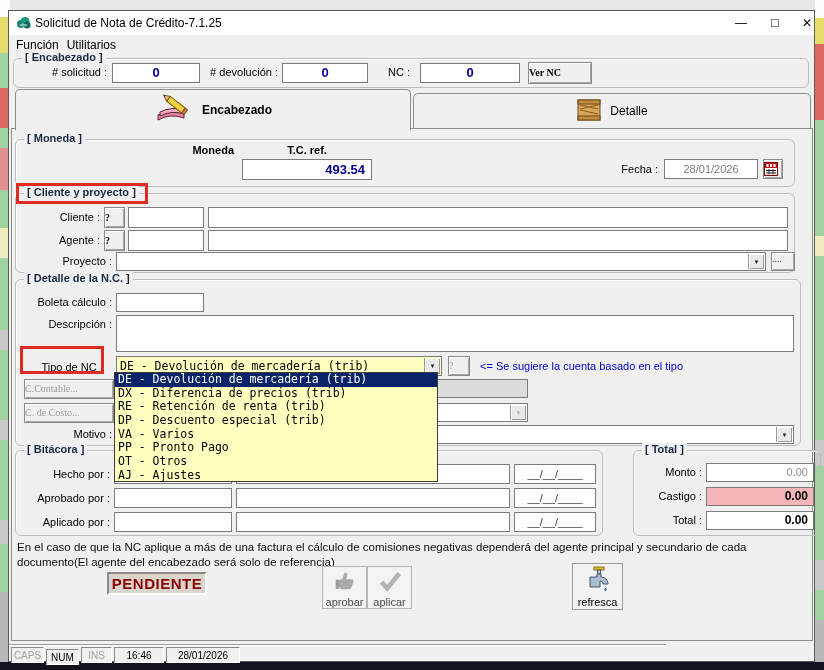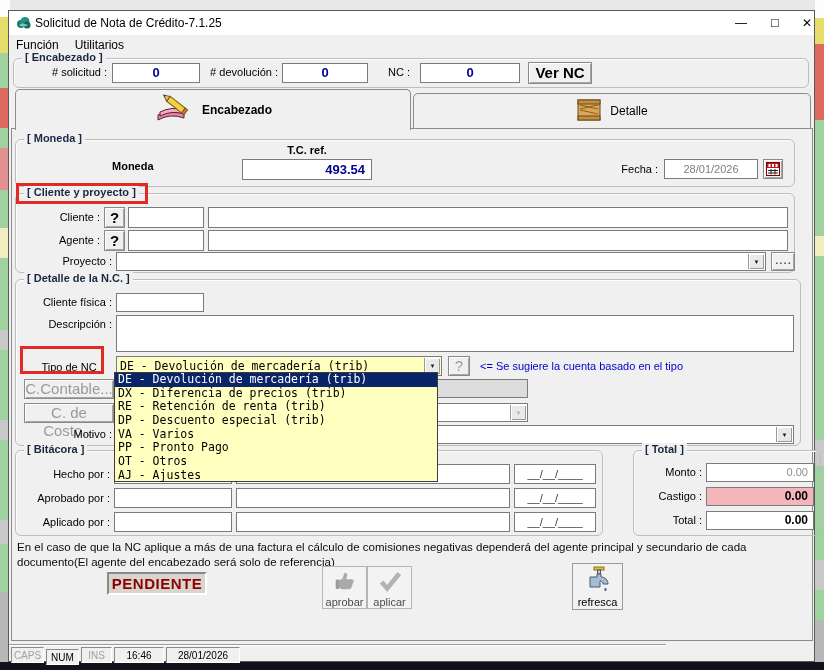--- a/index.html
+++ b/index.html
@@ -13,32 +13,32 @@
   .seg { position:absolute; width:100%; }
 
   
   #win { position:absolute; left:8px; top:10px; width:807px; height:652px;
          background:#f0f0f0; border:1px solid #5a5a5a; }
   #titlebar { position:absolute; left:0; top:0; width:100%; height:24px; background:#ffffff;
               display:flex; align-items:center; }
   #title-text { font-size:12px; margin-left:6px; color:#000; }
   .wbtn { position:absolute; top:0; width:28px; height:24px; text-align:center; line-height:24px;
           font-size:12px; color:#000; }
-  #menubar { position:absolute; left:0; top:24px; width:100%; height:20px; display:flex; gap:16px;
+  #menubar { position:absolute; left:0; top:24px; width:100%; height:20px; display:flex; gap:8px;
              padding-left:7px; align-items:center; font-size:12px; }
 
   .grp { position:absolute; border:1px solid #bdbdbd; border-radius:6px;
          box-shadow:1px 1px 0 #fdfdfd inset; }
   .glbl { position:absolute; top:-8px; left:8px; background:#f0f0f0; padding:0 3px;
           font-weight:bold; font-size:11px; color:#1a2742; white-space:nowrap; }
   .lbl { position:absolute; font-size:11px; color:#000; text-align:right; white-space:nowrap; }
   .fld { position:absolute; background:#fff; border:1px solid #7b7b7b; font-size:11px;
          overflow:hidden; white-space:nowrap; }
-  .btn3d { position:absolute; background:#f0f0f0; border:1px solid #8a8a8a; text-align:center;
-           box-shadow: inset 1px 1px 0 #ffffff, inset -1px -1px 0 #a7a7a7; font-size:15px; }
+  .btn3d { position:absolute; background:#f0f0f0; border:1px solid #8a8a8a; 
+           box-shadow: inset 1px 1px 0 #ffffff, inset -1px -1px 0 #a7a7a7; font-size:10px;font-family:Liberation Serif, serif; }
   .disabled-txt { color:#9a9a9a; }
   .arrowbox { position:absolute; right:1px; top:1px; bottom:1px; width:16px; background:#e9e9e9;
               border-left:1px solid #999; display:flex; align-items:center; justify-content:center;
               font-size:6px; color:#1a1a1a;
               box-shadow: inset 1px 1px 0 #fff, inset -1px -1px 0 #9a9a9a; }
   .arrowbox.dis { color:#b4b4b4; }
 
   
   .tab { position:absolute; background:#f0f0f0; border:1px solid #8c8c8c;
          border-radius:5px 5px 0 0; display:flex; align-items:center; justify-content:center; gap:8px; }
@@ -154,21 +154,21 @@
           <line x1="4" y1="13" x2="22" y2="17" stroke="#8a6120"></line>
         </svg>
       </span>
       <span style="font-size:12px;">Detalle</span>
     </div>
 
     <div id="tabpage"></div>
 
     <div class="grp" style="left:6px;top:128px;width:780px;height:48px;z-index:5;">
       <span class="glbl">[ Moneda ]</span>
-      <span class="lbl" style="left:96px;top:20px;width:122px;text-align:left;font-weight:bold;">Moneda</span>
+      <span class="lbl" style="left:96px;top:4px;width:122px;text-align:right;font-weight:bold;">Moneda</span>
       <span class="lbl" style="left:226px;top:4px;width:130px;text-align:center;font-weight:bold;">T.C. ref.</span>
       <div class="fld" style="left:226px;top:19px;width:130px;height:21px;text-align:right;padding-right:6px;font-weight:bold;color:#000090;font-size:13px;line-height:19px;">493.54</div>
       <span class="lbl" style="left:596px;top:23px;width:46px;">Fecha :</span>
       <div class="fld" style="left:648px;top:19px;width:94px;height:20px;text-align:center;color:#7d7d7d;line-height:18px;">28/01/2026</div>
       <div class="btn3d" style="left:747px;top:19px;width:20px;height:20px;">
         <span>
           <svg width="14" height="14" viewBox="0 0 14 14" style="margin-top:2px;">
             <rect x="0.5" y="0.5" width="13" height="13" fill="#fff" stroke="#7a0000"></rect>
             <rect x="1" y="1" width="12" height="5" fill="#c01818"></rect>
             <rect x="2.5" y="2" width="2" height="3" fill="#fff"></rect>
@@ -195,21 +195,21 @@
       <div class="fld" style="left:192px;top:36px;width:580px;height:21px;"></div>
       <span class="lbl" style="left:10px;top:61px;width:86px;">Proyecto :</span>
       <div class="fld" style="left:100px;top:58px;width:650px;height:19px;">
         <span class="arrowbox">▼</span>
       </div>
       <div class="btn3d" style="left:755px;top:58px;width:24px;height:19px;line-height:12px;color:#444;">....</div>
     </div>
 
     <div class="grp" style="left:6px;top:268px;width:786px;height:167px;z-index:5;">
       <span class="glbl">[ Detalle de la N.C. ]</span>
-      <span class="lbl" style="left:6px;top:16px;width:90px;">Cliente física :</span>
+      <span class="lbl" style="left:6px;top:16px;width:90px;">Boleta cálculo :</span>
       <div class="fld" style="left:100px;top:13px;width:88px;height:19px;"></div>
       <span class="lbl" style="left:6px;top:38px;width:90px;">Descripción :</span>
       <div class="fld" style="left:100px;top:35px;width:678px;height:37px;"></div>
       <span class="lbl" style="left:14px;top:81px;width:78px;text-align:center;">Tipo de NC</span>
       <div class="fld" style="left:100px;top:76px;width:326px;height:20px;background:#ffffc0;">
         <span class="mono" style="font-size:11.5px;line-height:18px;padding-left:3px;">DE - Devolución de mercadería (trib)</span>
         <span class="arrowbox">▼</span>
       </div>
       <div class="btn3d disabled-txt" style="left:432px;top:76px;width:22px;height:20px;line-height:18px;">?</div>
       <span style="position:absolute;left:464px;top:80px;color:#0000cc;font-size:11px;white-space:nowrap;">&lt;= Se sugiere la cuenta basado en el tipo</span>

